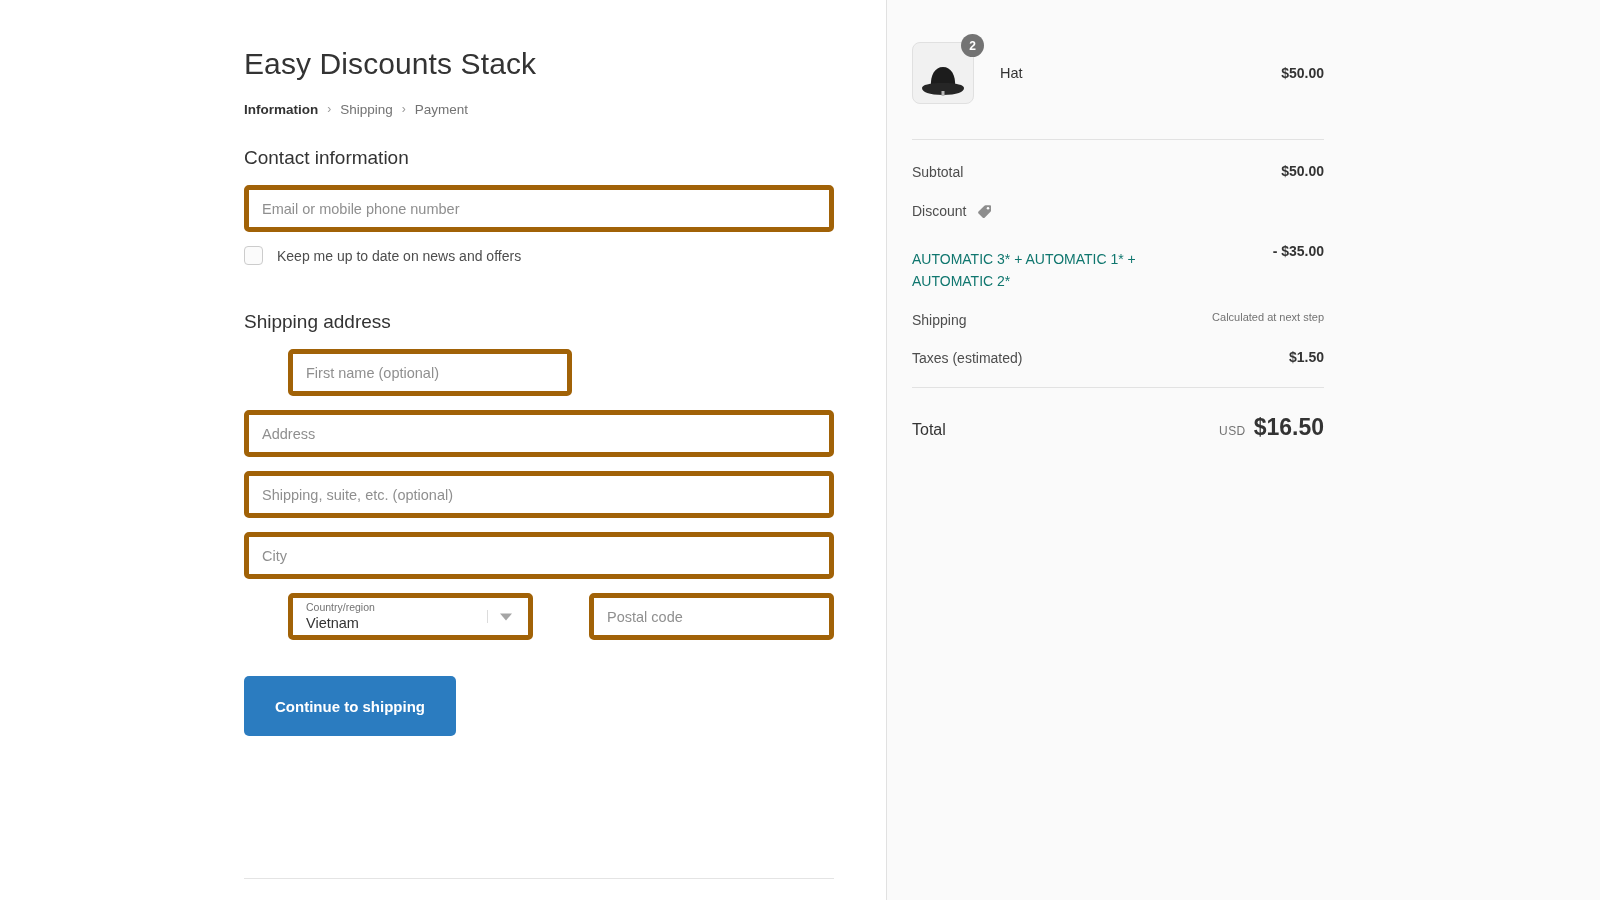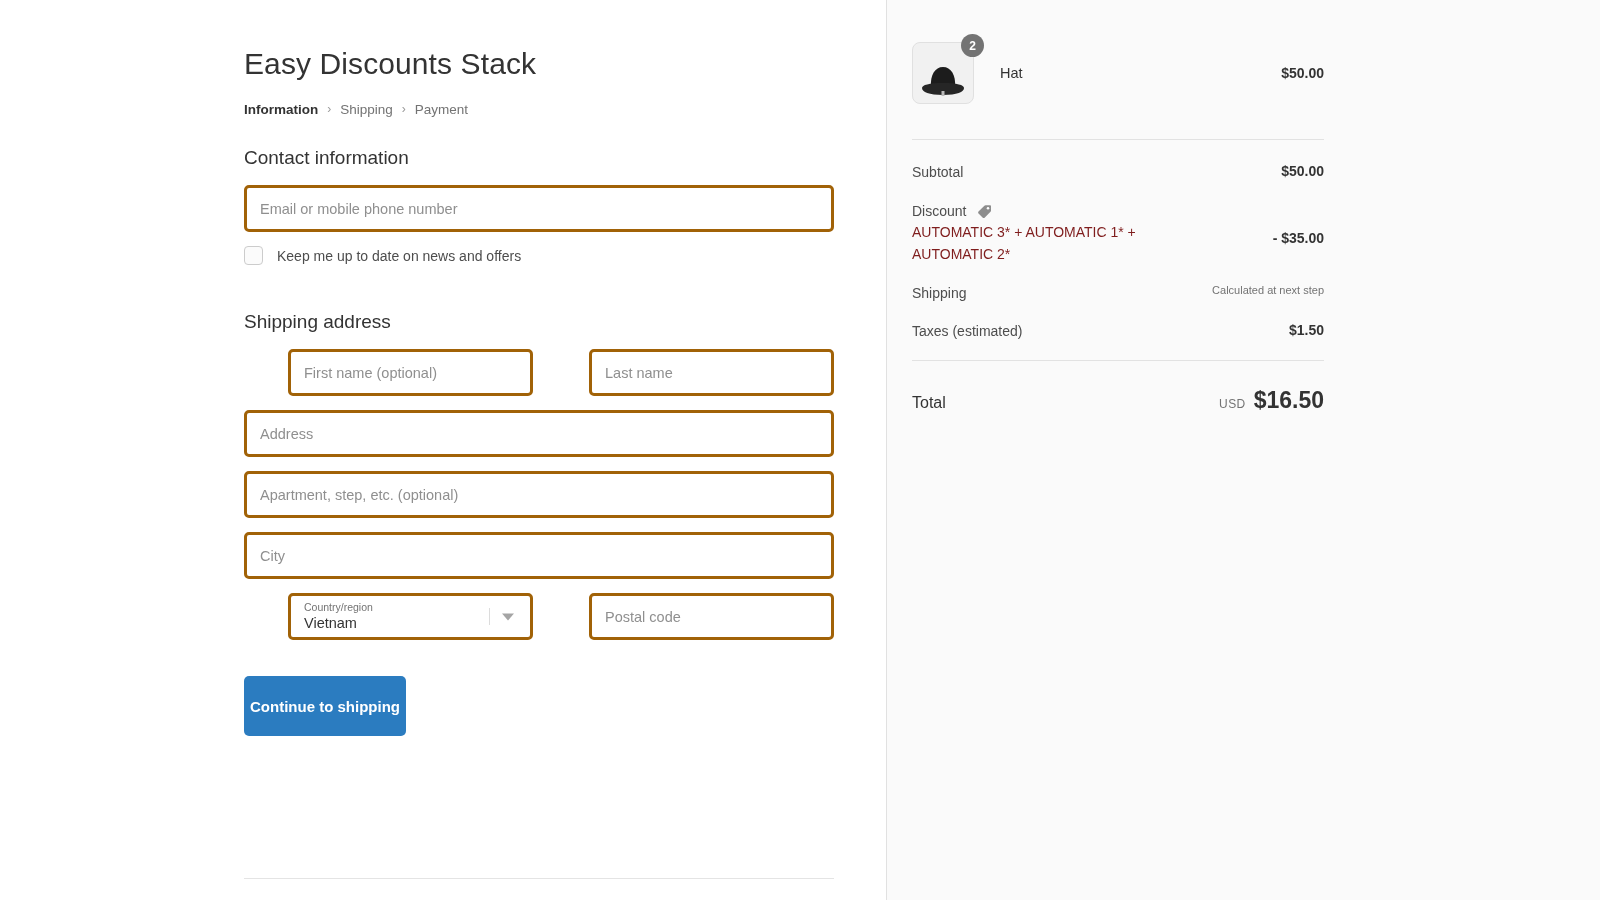--- a/index.html
+++ b/index.html
@@ -34,21 +34,21 @@
   }
 
   .section-title {
     font-size: 19px; font-weight: 400; color: #333333;
     margin-top: 30px; margin-bottom: 16px;
   }
   .section-title.ship { margin-top: 46px; }
 
   .field {
     width: 100%; height: 47px;
-    border: 3px solid #a16207; border-radius: 5px;
+    border: 5px solid #a16207; border-radius: 5px;
     background: #ffffff;
     display: flex; align-items: center;
     padding: 0 13px;
     margin-bottom: 14px;
     position: relative;
   }
   .field .ph { font-size: 14.5px; color: #8f8f8f; }
   .row2 { display: flex; gap: 12px; }
   .row2 .field { width: 284px; margin-left: 44px; }
 
@@ -66,21 +66,21 @@
     position: absolute; right: 40px; top: 12px; bottom: 12px;
     width: 1px; background: #dcdcdc;
   }
   .caret {
     position: absolute; right: 16px; top: 50%; transform: translateY(-50%);
     width: 0; height: 0; border-left: 6px solid transparent;
     border-right: 6px solid transparent; border-top: 7px solid #a5a5a5;
   }
 
   .cta {
-    margin-top: 22px; width: 162px; height: 60px;
+    margin-top: 22px; width: 212px; height: 60px;
     background: #2b7cc0; border: none; border-radius: 5px;
     color: #ffffff; font-size: 15px; font-weight: 700;
     font-family: "Liberation Sans", sans-serif;
     cursor: pointer; display: flex; align-items: center; justify-content: center;
   }
   .foot-rule {
     position: absolute; left: 244px; width: 590px; top: 878px;
     height: 1px; background: #e4e4e4;
   }
 
@@ -112,21 +112,21 @@
   .t-row {
     display: flex; align-items: flex-start; justify-content: space-between;
     margin-bottom: 17px; 
   }
   .t-label { font-size: 14px; color: #4d4d4d; line-height: 1.55; }
   .t-val { font-size: 14px; font-weight: 700; color: #333333; white-space: nowrap; padding-top: 1px; }
   .t-val.muted { font-weight: 400; color: #737373; font-size: 11px; }
   .disc-label { display: flex; align-items: flex-start; flex-wrap: wrap; max-width: 295px; }
   .disc-word { margin-right: 11px; }
   .tag-icon { margin-right: 8px; transform: translateY(2px); flex: 0 0 auto; }
-  .disc-text { color: #7f1d1d; font-size: 14px; line-height: 1.55; }
+  .disc-text { color: #0f766e; font-size: 14px; line-height: 1.55; margin-top: 27px; }
   .disc-val { align-self: center; padding-top: 9px; }
 
   .total-rule { height: 1px; background: #e2e2e2; margin-top: 8px; }
   .total-row {
     display: flex; align-items: baseline; justify-content: space-between;
     padding-top: 26px;
   }
   .total-label { font-size: 16px; color: #333333; }
   .total-right { display: flex; align-items: baseline; gap: 8px; }
   .cur { font-size: 12px; color: #737373; letter-spacing: .4px; }
@@ -160,31 +160,28 @@
         <span class="cbox"></span>
         <span class="check-label">Keep me up to date on news and offers</span>
       </div>
 
       <div class="section-title ship">Shipping address</div>
 
       <div class="row2">
         <div class="field">
           <span class="ph">First name (optional)</span>
         </div>
-        <div class="field">
-          <span class="ph">Last name</span>
-        </div>
       </div>
 
       <div class="field">
         <span class="ph">Address</span>
       </div>
 
       <div class="field">
-        <span class="ph">Apartment, step, etc. (optional)</span>
+        <span class="ph">Shipping, suite, etc. (optional)</span>
       </div>
 
       <div class="field">
         <span class="ph">City</span>
       </div>
 
       <div class="row2">
         <div class="field select-field">
           <span class="select-label">Country/region</span>
           <span class="select-value">Vietnam</span>

